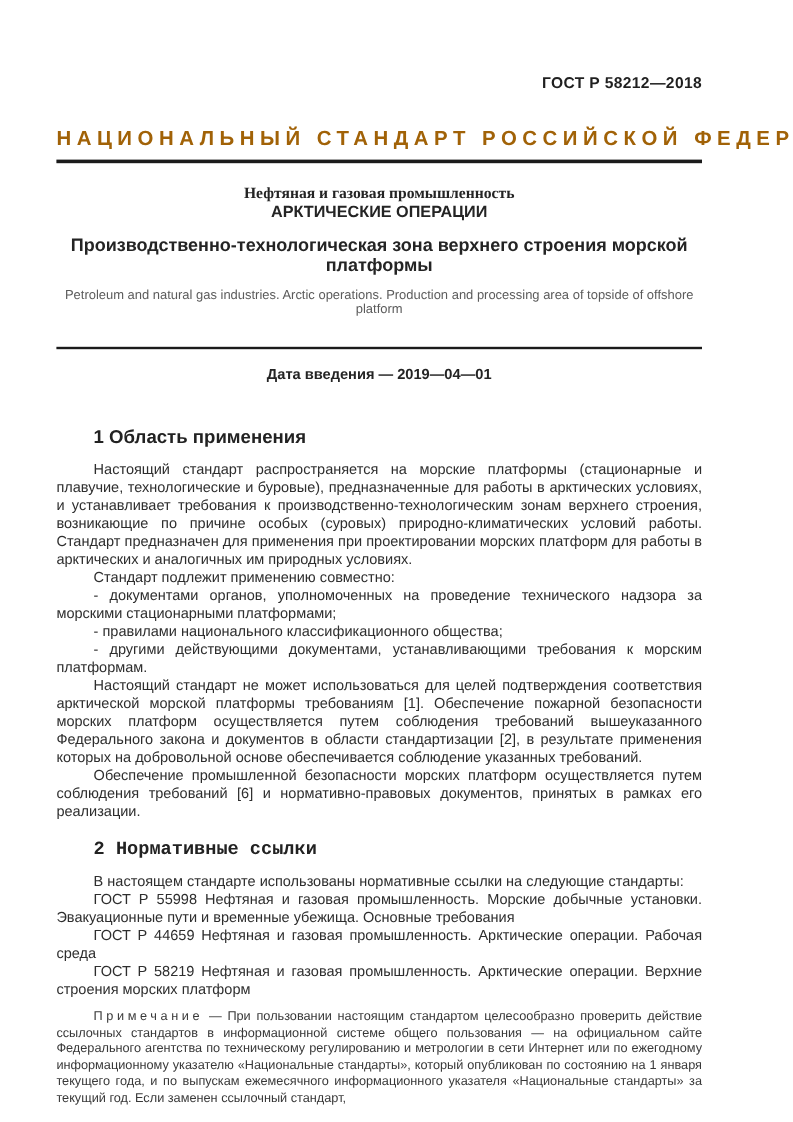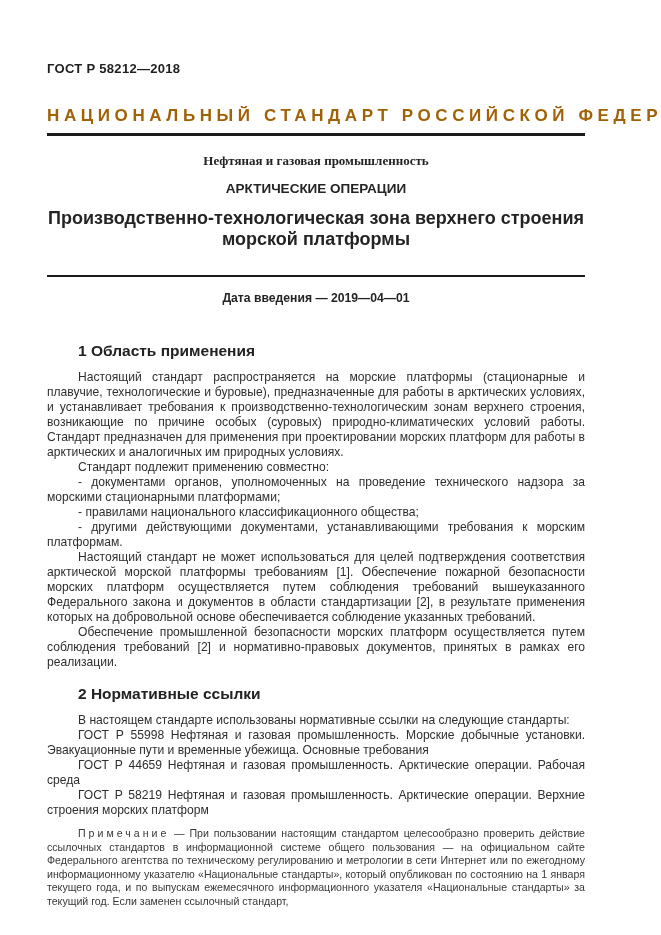--- a/index.html
+++ b/index.html
@@ -17,21 +17,21 @@
     color: #2b2b2b;
   }
   .content {
     position: absolute;
     left: 47px;
     top: 0;
     width: 538px;
   }
   .doc-number {
     padding-top: 61px;
-    text-align: left;
+    text-align: right;
     font-weight: 700;
     font-size: 13px;
     letter-spacing: 0.3px;
     color: #1f1f1f;
   }
   .banner {
     margin-top: 30px;
     text-align: center;
     font-weight: 700;
     font-size: 17px;
@@ -46,31 +46,31 @@
   }
   .industry-title {
     margin-top: 17px;
     text-align: center;
     font-weight: 700;
     font-size: 13px;
     color: #242424;
     font-family: Liberation Serif, serif;
   }
   .doc-title {
-    margin-top: 12px;
+    margin-top: 0;
     text-align: center;
     font-weight: 700;
     font-size: 13.5px;
     color: #242424;
   }
   .doc-subtitle {
     margin-top: 12px;
     text-align: center;
     font-weight: 700;
-    font-size: 18px;
+    font-size: 15px;
     color: #242424;
   }
   .doc-title-en {
     margin-top: 10px;
     text-align: center;
     font-size: 10.8px;
     color: #5b5b5b;
   }
   .rule-thin {
     margin-top: 25px;
@@ -86,20 +86,21 @@
   }
   .section-heading {
     margin: 37px 0 10px 0;
     padding-left: 31px;
     font-weight: 700;
     font-size: 15.5px;
     color: #222222;
   }
   .section-heading.second {
     margin-top: 15px;
+    font-family: Liberation Mono, monospace;
   }
   .para {
     margin: 0;
     font-size: 12.1px;
     line-height: 15px;
     text-align: justify;
     text-indent: 31px;
     color: #2e2e2e;
   }
   .note {
@@ -121,32 +122,33 @@
   <div class="content">
 
     <div class="doc-number">ГОСТ Р 58212—2018</div>
 
     <div class="banner">НАЦИОНАЛЬНЫЙ СТАНДАРТ РОССИЙСКОЙ ФЕДЕРАЦИИ</div>
     <div class="rule-thick"></div>
 
     <div class="industry-title">Нефтяная и газовая промышленность</div>
     <div class="doc-title">АРКТИЧЕСКИЕ ОПЕРАЦИИ</div>
     <div class="doc-subtitle">Производственно-технологическая зона верхнего строения морской платформы</div>
+    <div class="doc-title-en">Petroleum and natural gas industries. Arctic operations. Production and processing area of topside of offshore platform</div>
 
     <div class="rule-thin"></div>
     <div class="effective-date">Дата введения — 2019—04—01</div>
 
     <div class="section-heading">1  Область применения</div>
     <p class="para">Настоящий стандарт распространяется на морские платформы (стационарные и плавучие, технологические и буровые), предназначенные для работы в арктических условиях, и устанавливает требования к производственно-технологическим зонам верхнего строения, возникающие по причине особых (суровых) природно-климатических условий работы. Стандарт предназначен для применения при проектировании морских платформ для работы в арктических и аналогичных им природных условиях.</p>
     <p class="para">Стандарт подлежит применению совместно:</p>
     <p class="para">- документами органов, уполномоченных на проведение технического надзора за морскими стационарными платформами;</p>
     <p class="para">- правилами национального классификационного общества;</p>
     <p class="para">- другими действующими документами, устанавливающими требования к морским платформам.</p>
     <p class="para">Настоящий стандарт не может использоваться для целей подтверждения соответствия арктической морской платформы требованиям [1]. Обеспечение пожарной безопасности морских платформ осуществляется путем соблюдения требований вышеуказанного Федерального закона и документов в области стандартизации [2], в результате применения которых на добровольной основе обеспечивается соблюдение указанных требований.</p>
-    <p class="para">Обеспечение промышленной безопасности морских платформ осуществляется путем соблюдения требований [2] и нормативно-правовых документов, принятых в рамках его реализации.</p>
+    <p class="para">Обеспечение промышленной безопасности морских платформ осуществляется путем соблюдения требований [6] и нормативно-правовых документов, принятых в рамках его реализации.</p>
 
     <div class="section-heading second">2  Нормативные ссылки</div>
     <p class="para">В настоящем стандарте использованы нормативные ссылки на следующие стандарты:</p>
     <p class="para">ГОСТ Р 55998 Нефтяная и газовая промышленность. Морские добычные установки. Эвакуационные пути и временные убежища. Основные требования</p>
     <p class="para">ГОСТ Р 44659 Нефтяная и газовая промышленность. Арктические операции. Рабочая среда</p>
     <p class="para">ГОСТ Р 58219 Нефтяная и газовая промышленность. Арктические операции. Верхние строения морских платформ</p>
 
     <p class="note"><span class="note-label">Примечание</span><span> — При пользовании настоящим стандартом целесообразно проверить действие ссылочных стандартов в информационной системе общего пользования — на официальном сайте Федерального агентства по техническому регулированию и метрологии в сети Интернет или по ежегодному информационному указателю «Национальные стандарты», который опубликован по состоянию на 1 января текущего года, и по выпускам ежемесячного информационного указателя «Национальные стандарты» за текущий год. Если заменен ссылочный стандарт,</span></p>
 
   </div>

